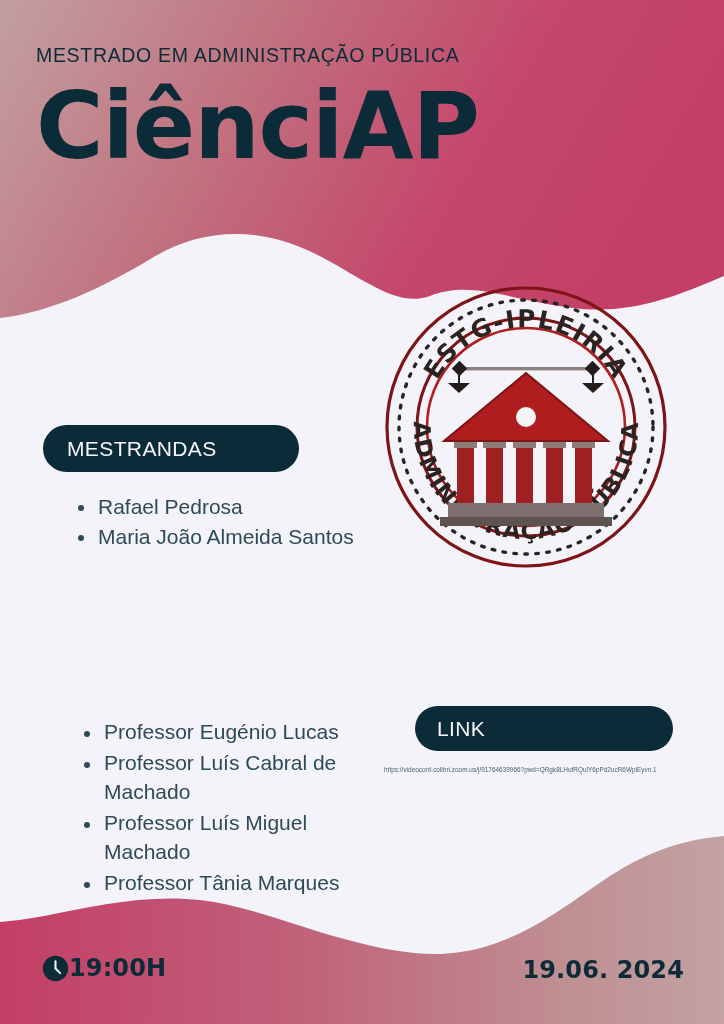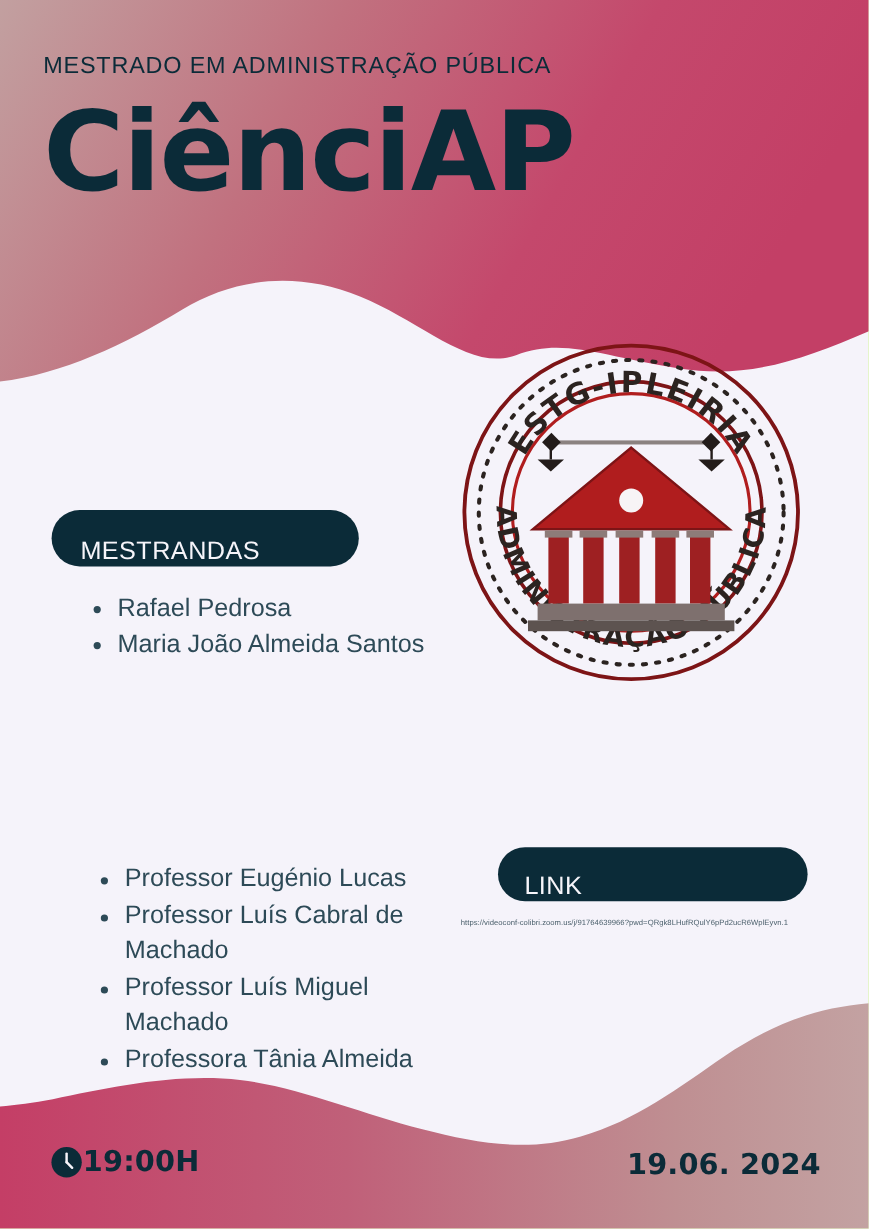--- a/index.html
+++ b/index.html
@@ -8,21 +8,21 @@
   html, body {
     width:724px; height:1024px;
     background:#ffffff;
     font-family:"Liberation Sans", sans-serif;
     overflow:hidden;
   }
 
   #poster {
     position:relative;
     width:724px; height:1024px;
-    background:#bef264;
+    background:#fdba74;
     overflow:hidden;
   }
 
   
   .bg-layer { position:absolute; left:0; top:0; width:724px; height:1024px; }
   .bg-layer svg { display:block; width:724px; height:1024px; }
 
   
   .header-block {
     position:absolute;
@@ -56,21 +56,21 @@
     z-index:5;
   }
   .seal-wrap svg { display:block; width:288px; height:288px; }
 
   
   .pill {
     position:absolute;
     background:#0b2b38;
     border-radius:999px;
     display:flex;
-    align-items:flex-end;
+    align-items:center;
     z-index:6;
   }
   .pill-label {
     color:#f6f5fa;
     font-size:21px;
     letter-spacing:0.018em;
     font-weight:400;
     white-space:nowrap;
     font-family:"Liberation Sans", sans-serif;
   }
@@ -255,21 +255,21 @@
   <ul class="people-list" id="list-mestrandas">
     <li>Rafael Pedrosa</li>
     <li>Maria João Almeida Santos</li>
   </ul>
 
 
   <ul class="people-list" id="list-comissao">
     <li>Professor Eugénio Lucas</li>
     <li>Professor Luís Cabral de Machado</li>
     <li>Professor Luís Miguel Machado</li>
-    <li>Professora Tânia Almeida</li>
+    <li>Professor Tânia Marques</li>
   </ul>
 
   <div class="pill" id="pill-link">
     <span class="pill-label">LINK</span>
   </div>
 
   <div class="url-caption">https://videoconf-colibri.zoom.us/j/91764639966?pwd=QRgk8LHufRQulY6pPd2ucR6WplEyvn.1</div>
 
   <div class="footer-time">
     <svg class="clock-icon" viewBox="0 0 32 32" xmlns="http://www.w3.org/2000/svg">

